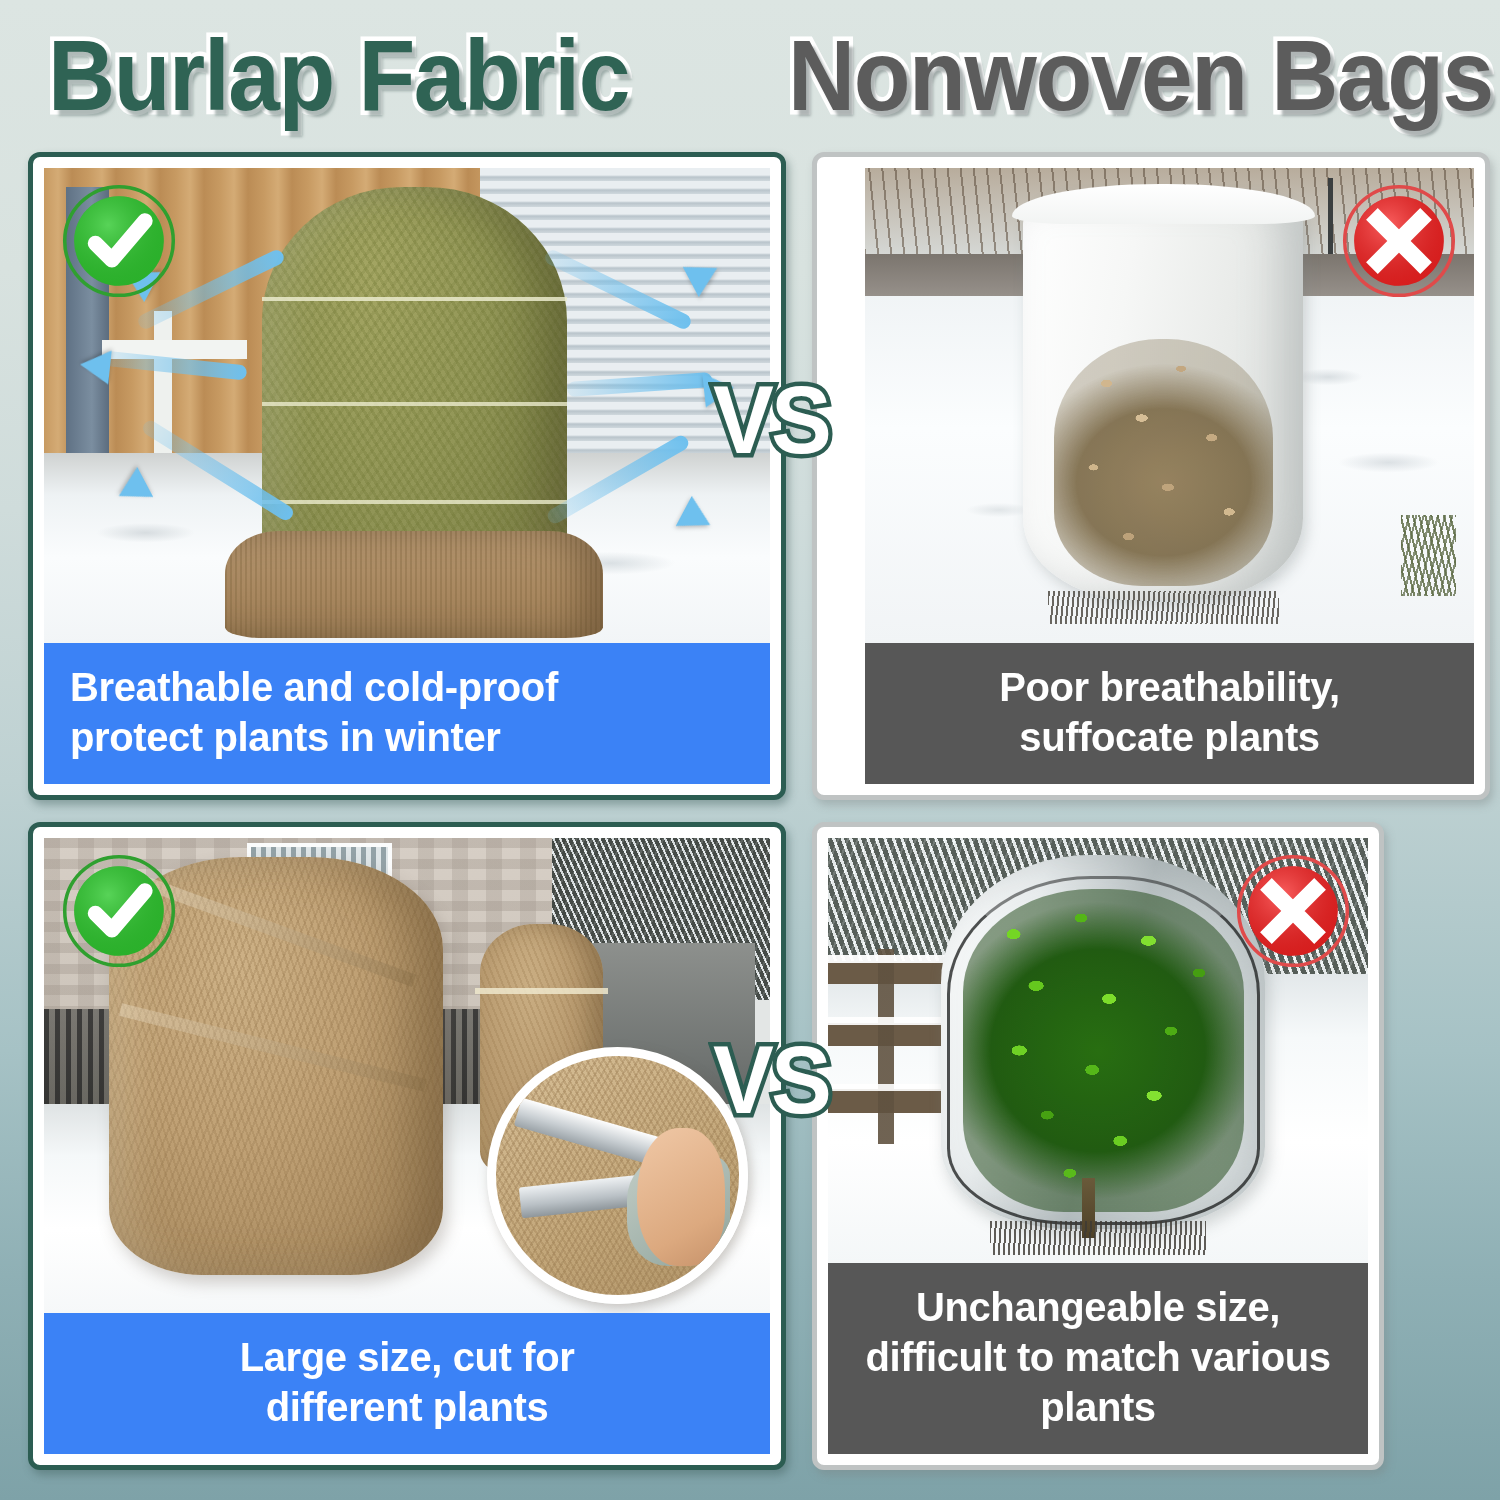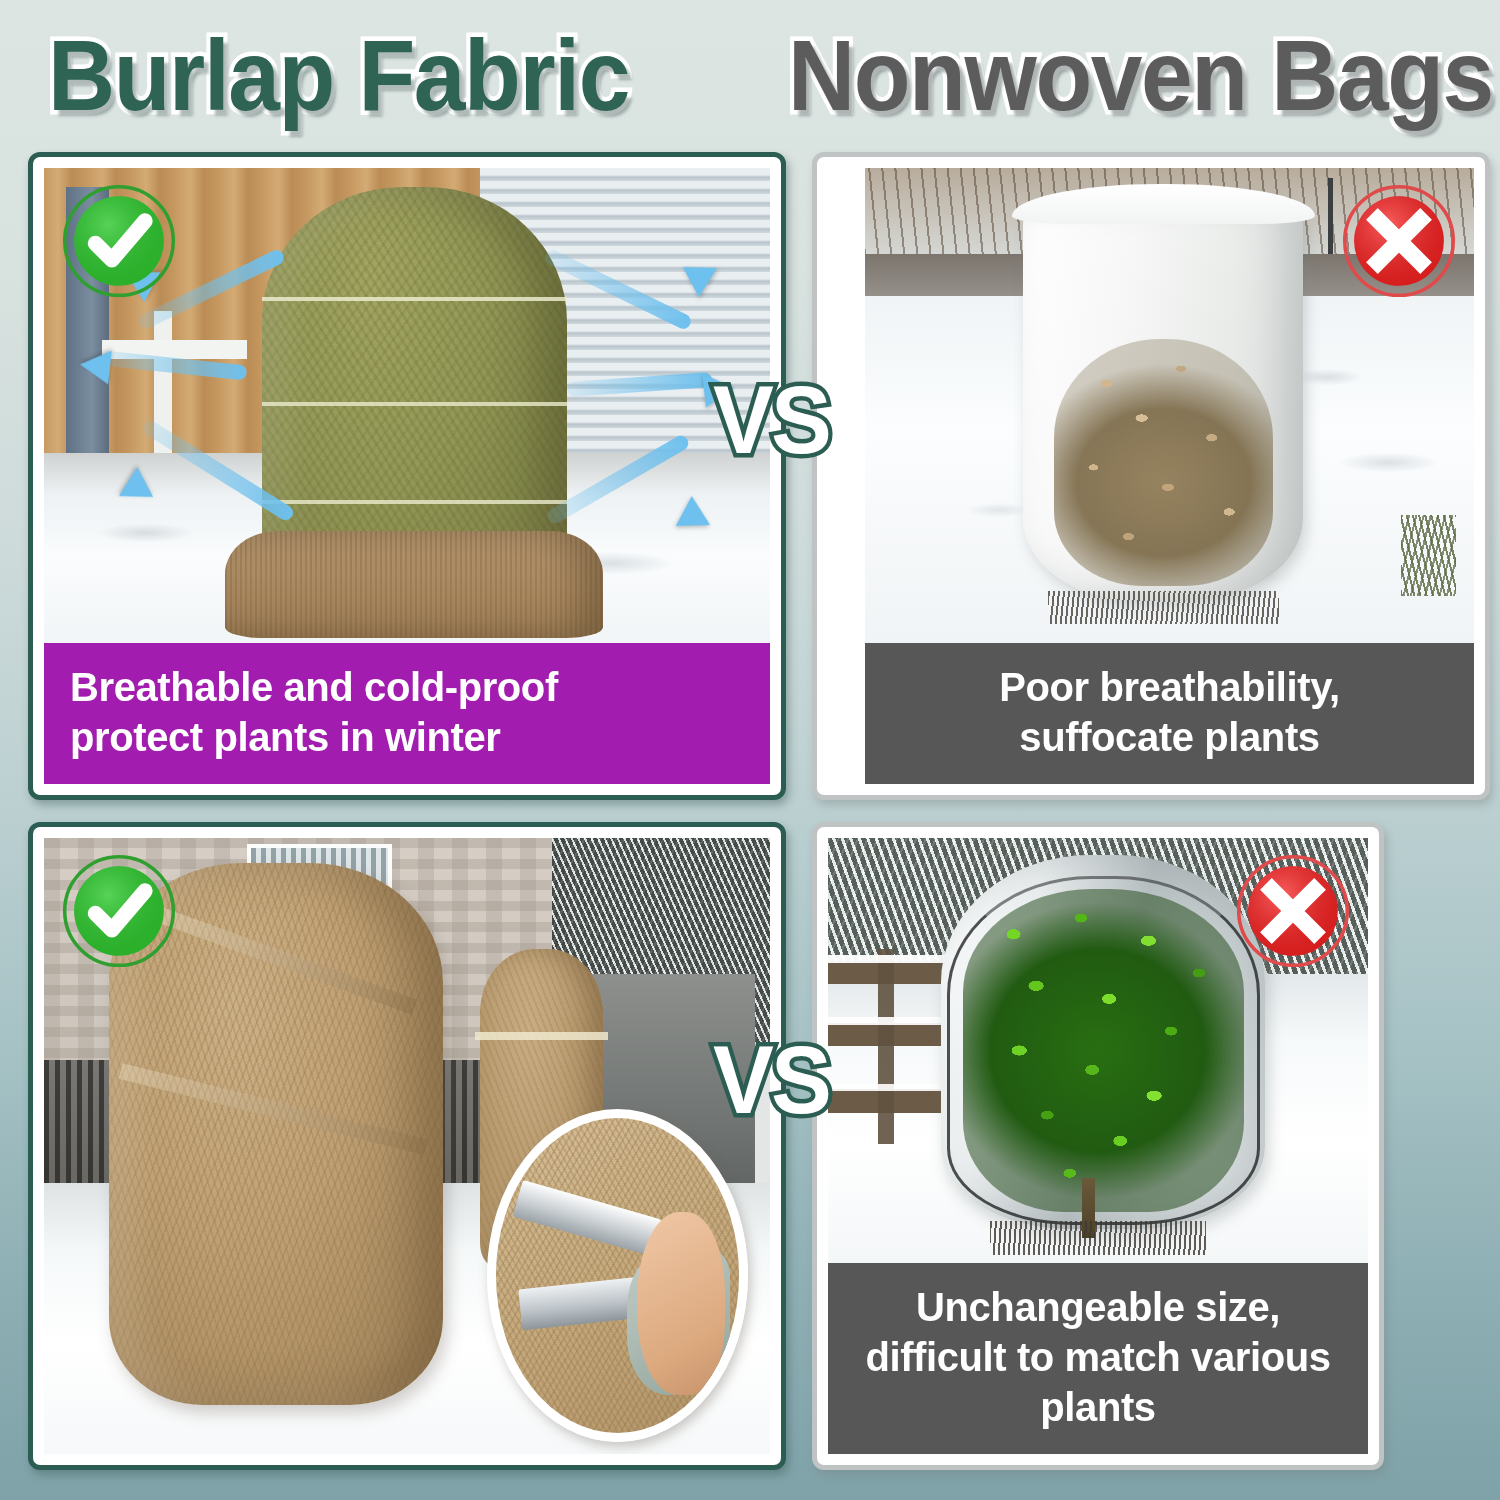--- a/index.html
+++ b/index.html
@@ -101,21 +101,21 @@
   .caption {
     flex: 0 0 auto;
     color: #ffffff;
     font-weight: bold;
     font-size: 40px;
     line-height: 50px;
     letter-spacing: -0.4px;
     padding: 19px 26px 22px 26px;
     white-space: pre-line;
   }
-  .caption.green { background: #a21caf; }
+  .caption.green { background: #3b82f6; }
   .caption.gray  { background: #575757; }
   .caption.left-align   { text-align: left; }
   .caption.center-align { text-align: center; }
 
   
   .badge {
     position: absolute;
     width: 118px;
     height: 118px;
     border-radius: 50%;
@@ -577,20 +577,22 @@
             <radialGradient id="gl3" cx="38%" cy="32%" r="72%">
               <stop offset="0%" stop-color="#5fd95f" stop-opacity="0.85"></stop>
               <stop offset="100%" stop-color="#1c9a1c" stop-opacity="0.2"></stop>
             </radialGradient>
           </defs>
           <path d="M30 52 L44 66 L72 33" fill="none" stroke="#ffffff" stroke-width="13" stroke-linecap="round" stroke-linejoin="round"></path>
         </svg>
       </div>
     </div>
 
+    <div class="caption green center-align">Large size, cut for
+different plants</div>
   </div>
 </div>
 
 <div class="panel bad p-br">
   <div class="panel-inner">
     <div class="photo ph4">
       <div class="clip">
         <div class="snowtrees"></div>
         <div class="snowground"></div>
         <div class="fence"></div>

